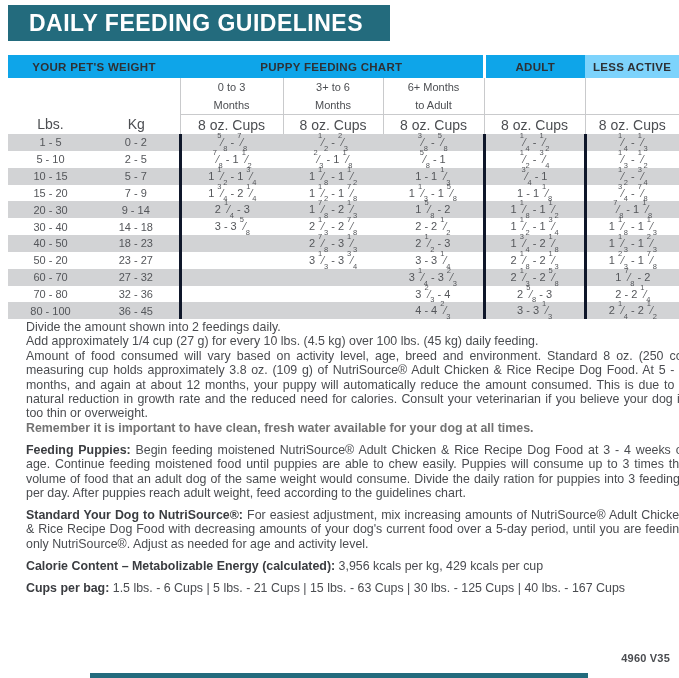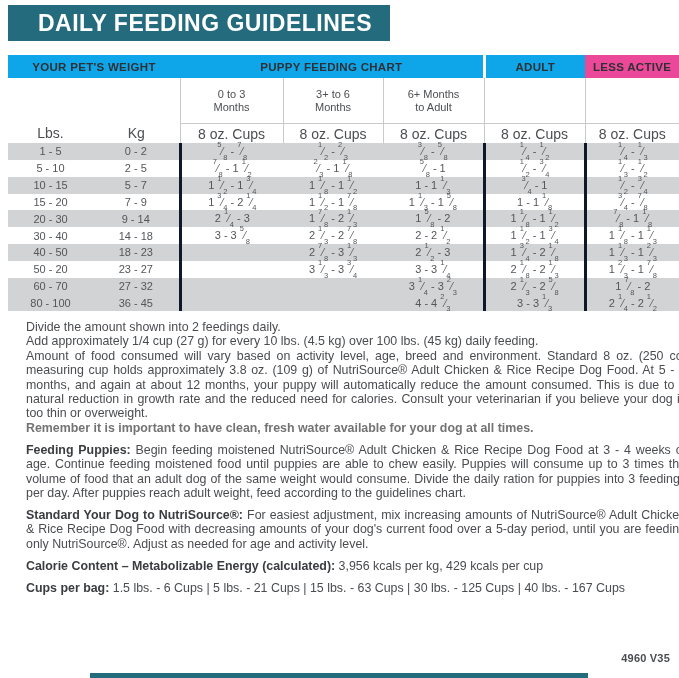--- a/index.html
+++ b/index.html
@@ -7,43 +7,43 @@
     width:679px;height:678px;overflow:hidden;background:#ffffff;
     font-family:"Liberation Sans","DejaVu Sans",sans-serif;
     color:#404246;position:relative;
   }
   
   .titlebar{
     position:absolute;left:8px;top:5px;width:382px;height:36px;
     background:#236b7d;display:flex;align-items:center;
   }
   .titlebar h1{
-    margin:17px;padding:0 0 0 13px;color:#ffffff;font-size:23px;font-weight:700;
+    margin:8px;padding:0 0 0 13px;color:#ffffff;font-size:23px;font-weight:700;
     letter-spacing:.5px;white-space:nowrap;
   }
   
   .feedtable{
     position:absolute;left:8px;top:55px;width:671px;
     border-collapse:collapse;table-layout:fixed;
   }
   .feedtable col.c1{width:85px}.feedtable col.c2{width:87px}
   .feedtable col.c3{width:103px}.feedtable col.c4{width:100px}
   .feedtable col.c5{width:101px}.feedtable col.c6{width:101px}
   .feedtable col.c7{width:94px}
   .feedtable th,.feedtable td{
     padding:0;text-align:center;vertical-align:middle;font-weight:400;
   }
   tr.grouprow th{
     background:#0ea5e9;height:23px;font-size:11.5px;font-weight:700;
     color:#2e3034;letter-spacing:.3px;
   }
-  tr.grouprow th.whitehead{background:#ec4899;}
+  tr.grouprow th.whitehead{background:#7dd3fc;}
   tr.grouprow th.gapleft{border-left:3px solid #ffffff;}
   tr.monthrow td{
-    height:45px;font-size:11px;line-height:13px;color:#4c4e52;
+    height:29px;font-size:11px;line-height:18px;color:#4c4e52;
     white-space:pre-line;border-bottom:1px solid #c9cacc;
   }
   tr.monthrow td.nob{border-bottom:none;}
   tr.monthrow td.vline, tr.unitrow td.vline{border-left:1px solid #c9cacc;}
   tr.unitrow td{height:19px;font-size:14px;color:#4c4e52;}
   tr.datarow td{height:15.5px;font-size:11px;color:#54565a;}
   tr.band td{background:#d2d3d5;}
   tr.datarow td.sep{border-left:3px solid #0f172a;}
   sup.fn{font-size:7.5px;position:relative;top:-3px;letter-spacing:0;}
   sub.fd{font-size:7.5px;position:relative;top:2px;}
@@ -184,20 +184,29 @@
       </tr>
       <tr class="datarow band">
         <td>60 - 70</td>
         <td>27 - 32</td>
         <td class="sep"></td>
         <td></td>
         <td>3 <sup class="fn">1</sup><span class="fs">⁄</span><sub class="fd">4</sub> - 3 <sup class="fn">2</sup><span class="fs">⁄</span><sub class="fd">3</sub></td>
         <td class="sep">2 <sup class="fn">1</sup><span class="fs">⁄</span><sub class="fd">3</sub> - 2 <sup class="fn">5</sup><span class="fs">⁄</span><sub class="fd">8</sub></td>
         <td class="sep">1 <sup class="fn">7</sup><span class="fs">⁄</span><sub class="fd">8</sub> - 2</td>
       </tr>
+      <tr class="datarow">
+        <td>70 - 80</td>
+        <td>32 - 36</td>
+        <td class="sep"></td>
+        <td></td>
+        <td>3 <sup class="fn">2</sup><span class="fs">⁄</span><sub class="fd">3</sub> - 4</td>
+        <td class="sep">2 <sup class="fn">5</sup><span class="fs">⁄</span><sub class="fd">8</sub> - 3</td>
+        <td class="sep">2 - 2 <sup class="fn">1</sup><span class="fs">⁄</span><sub class="fd">4</sub></td>
+      </tr>
       <tr class="datarow band">
         <td>80 - 100</td>
         <td>36 - 45</td>
         <td class="sep"></td>
         <td></td>
         <td>4 - 4 <sup class="fn">2</sup><span class="fs">⁄</span><sub class="fd">3</sub></td>
         <td class="sep">3 - 3 <sup class="fn">1</sup><span class="fs">⁄</span><sub class="fd">3</sub></td>
         <td class="sep">2 <sup class="fn">1</sup><span class="fs">⁄</span><sub class="fd">4</sub> - 2 <sup class="fn">1</sup><span class="fs">⁄</span><sub class="fd">2</sub></td>
       </tr>
     </tbody>

